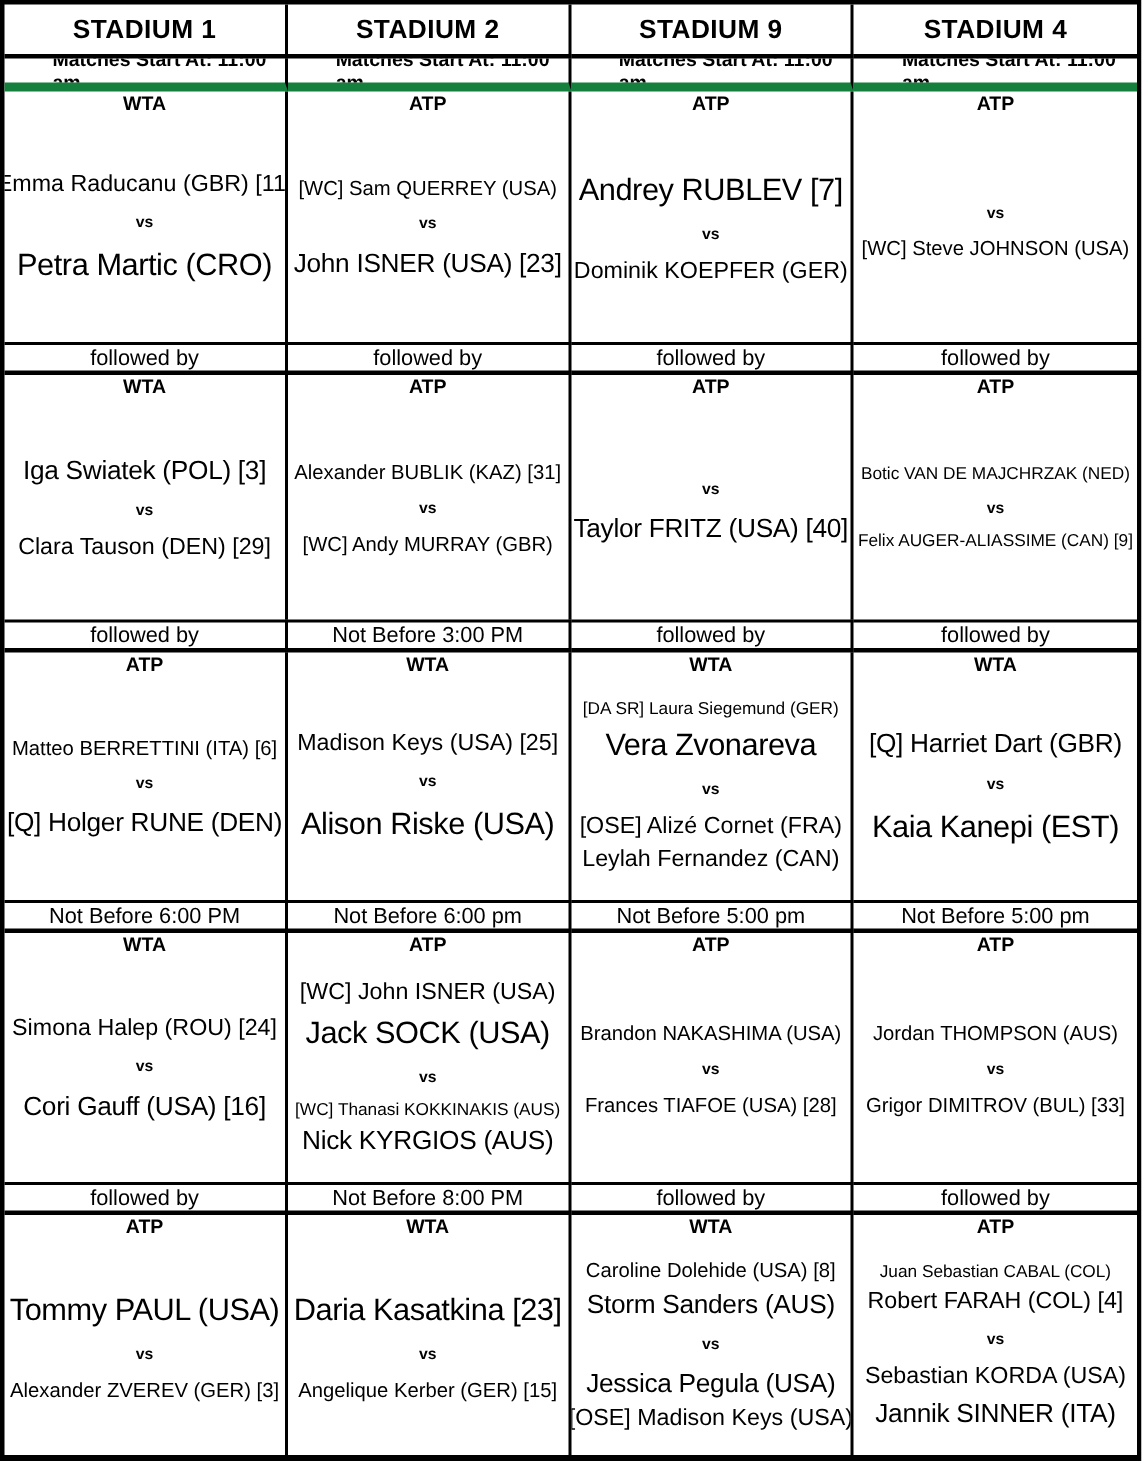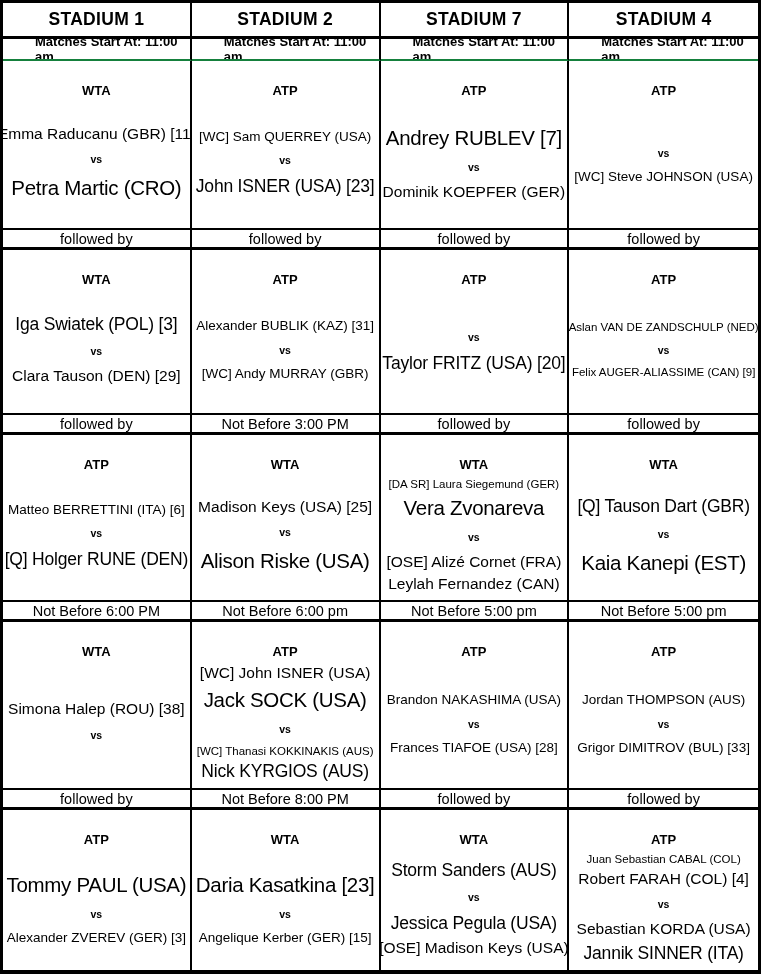--- a/index.html
+++ b/index.html
@@ -24,54 +24,54 @@
   #grid > div:nth-child(4n) { border-right: none; }
 
   .hcell {
     display: flex; align-items: center; justify-content: center;
     font-weight: bold; font-size: 17.5px; letter-spacing: 0.3px;
     border-bottom: 3px solid #000;
   }
   .scell {
     display: flex; align-items: center; justify-content: center;
     font-weight: bold; font-size: 13px;
-    border-bottom: 2px solid #15803d;
+    border-bottom: 6px solid #15803d;
     padding-left: 32px;
   }
   .sep {
     display: flex; align-items: center; justify-content: center;
     font-weight: normal; font-size: 14.5px;
     border-top: 2px solid #000;
     border-bottom: 3px solid #000;
   }
   .mcell { display: flex; flex-direction: column; }
   .tour {
     font-weight: bold; font-size: 13px; text-align: center;
-    padding-top: 22px; flex: 0 0 auto;
+    padding-top: 0; flex: 0 0 auto;
   }
   .mbody {
     flex: 1 1 auto;
     display: flex; flex-direction: column;
     align-items: center; justify-content: center;
   }
   .line { white-space: nowrap; text-align: center; line-height: 1.45; }
   .vs { font-weight: bold; font-size: 10.5px; margin: 8px 0; }
   .s-xs { font-size: 11.5px; }
   .s-sm { font-size: 13.5px; }
   .s-md { font-size: 15.5px; }
   .s-lg { font-size: 17.5px; letter-spacing: -0.2px; }
   .s-xl { font-size: 20.5px; letter-spacing: -0.3px; }
 </style>
 </head>
 <body>
 
 <div id="grid">
     <div class="hcell">STADIUM 1</div>
     <div class="hcell">STADIUM 2</div>
-    <div class="hcell">STADIUM 7</div>
+    <div class="hcell">STADIUM 9</div>
     <div class="hcell">STADIUM 4</div>
     <div class="scell">Matches Start At: 11:00 am</div>
     <div class="scell">Matches Start At: 11:00 am</div>
     <div class="scell">Matches Start At: 11:00 am</div>
     <div class="scell">Matches Start At: 11:00 am</div>
     <div class="mcell">
       <div class="tour">WTA</div>
       <div class="mbody">
         <div class="line s-md">Emma Raducanu (GBR) [11]</div>
         <div class="vs">vs</div>
@@ -118,27 +118,27 @@
       <div class="mbody">
         <div class="line s-sm">Alexander BUBLIK (KAZ) [31]</div>
         <div class="vs">vs</div>
         <div class="line s-sm">[WC] Andy MURRAY (GBR)</div>
       </div>
     </div>
     <div class="mcell">
       <div class="tour">ATP</div>
       <div class="mbody">
         <div class="vs">vs</div>
-        <div class="line s-lg">Taylor FRITZ (USA) [20]</div>
-      </div>
-    </div>
-    <div class="mcell">
-      <div class="tour">ATP</div>
-      <div class="mbody">
-        <div class="line s-xs">Aslan VAN DE ZANDSCHULP (NED)</div>
+        <div class="line s-lg">Taylor FRITZ (USA) [40]</div>
+      </div>
+    </div>
+    <div class="mcell">
+      <div class="tour">ATP</div>
+      <div class="mbody">
+        <div class="line s-xs">Botic VAN DE MAJCHRZAK (NED)</div>
         <div class="vs">vs</div>
         <div class="line s-xs">Felix AUGER-ALIASSIME (CAN) [9]</div>
       </div>
     </div>
     <div class="sep">followed by</div>
     <div class="sep">Not Before 3:00 PM</div>
     <div class="sep">followed by</div>
     <div class="sep">followed by</div>
     <div class="mcell">
       <div class="tour">ATP</div>
@@ -162,34 +162,35 @@
         <div class="line s-xs">[DA SR] Laura Siegemund (GER)</div>
         <div class="line s-xl">Vera Zvonareva</div>
         <div class="vs">vs</div>
         <div class="line s-md">[OSE] Alizé Cornet (FRA)</div>
         <div class="line s-md">Leylah Fernandez (CAN)</div>
       </div>
     </div>
     <div class="mcell">
       <div class="tour">WTA</div>
       <div class="mbody">
-        <div class="line s-lg">[Q] Tauson Dart (GBR)</div>
+        <div class="line s-lg">[Q] Harriet Dart (GBR)</div>
         <div class="vs">vs</div>
         <div class="line s-xl">Kaia Kanepi (EST)</div>
       </div>
     </div>
     <div class="sep">Not Before 6:00 PM</div>
     <div class="sep">Not Before 6:00 pm</div>
     <div class="sep">Not Before 5:00 pm</div>
     <div class="sep">Not Before 5:00 pm</div>
     <div class="mcell">
       <div class="tour">WTA</div>
       <div class="mbody">
-        <div class="line s-md">Simona Halep (ROU) [38]</div>
-        <div class="vs">vs</div>
+        <div class="line s-md">Simona Halep (ROU) [24]</div>
+        <div class="vs">vs</div>
+        <div class="line s-lg">Cori Gauff (USA) [16]</div>
       </div>
     </div>
     <div class="mcell">
       <div class="tour">ATP</div>
       <div class="mbody">
         <div class="line s-md">[WC] John ISNER (USA)</div>
         <div class="line s-xl">Jack SOCK (USA)</div>
         <div class="vs">vs</div>
         <div class="line s-xs">[WC] Thanasi KOKKINAKIS (AUS)</div>
         <div class="line s-lg">Nick KYRGIOS (AUS)</div>
@@ -227,20 +228,21 @@
       <div class="tour">WTA</div>
       <div class="mbody">
         <div class="line s-xl">Daria Kasatkina [23]</div>
         <div class="vs">vs</div>
         <div class="line s-sm">Angelique Kerber (GER) [15]</div>
       </div>
     </div>
     <div class="mcell">
       <div class="tour">WTA</div>
       <div class="mbody">
+        <div class="line s-sm">Caroline Dolehide (USA) [8]</div>
         <div class="line s-lg">Storm Sanders (AUS)</div>
         <div class="vs">vs</div>
         <div class="line s-lg">Jessica Pegula (USA)</div>
         <div class="line s-md">[OSE] Madison Keys (USA)</div>
       </div>
     </div>
     <div class="mcell">
       <div class="tour">ATP</div>
       <div class="mbody">
         <div class="line s-xs">Juan Sebastian CABAL (COL)</div>

